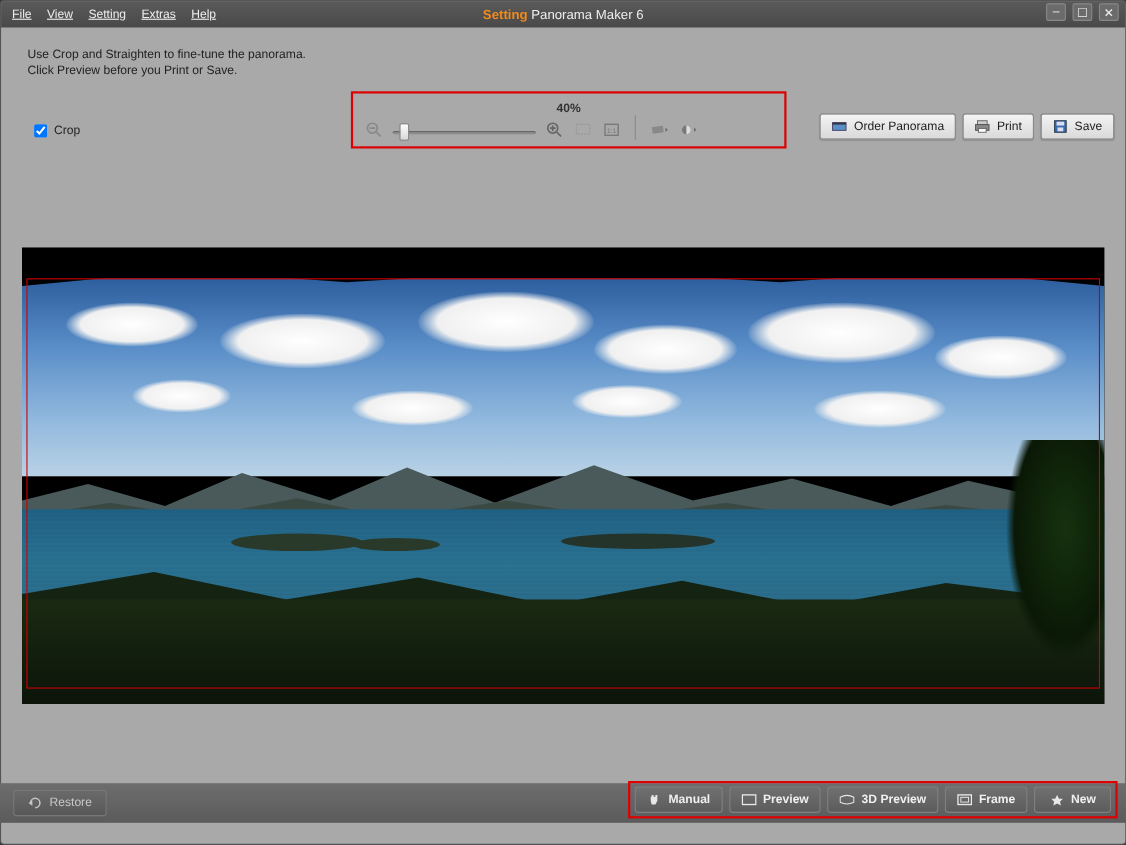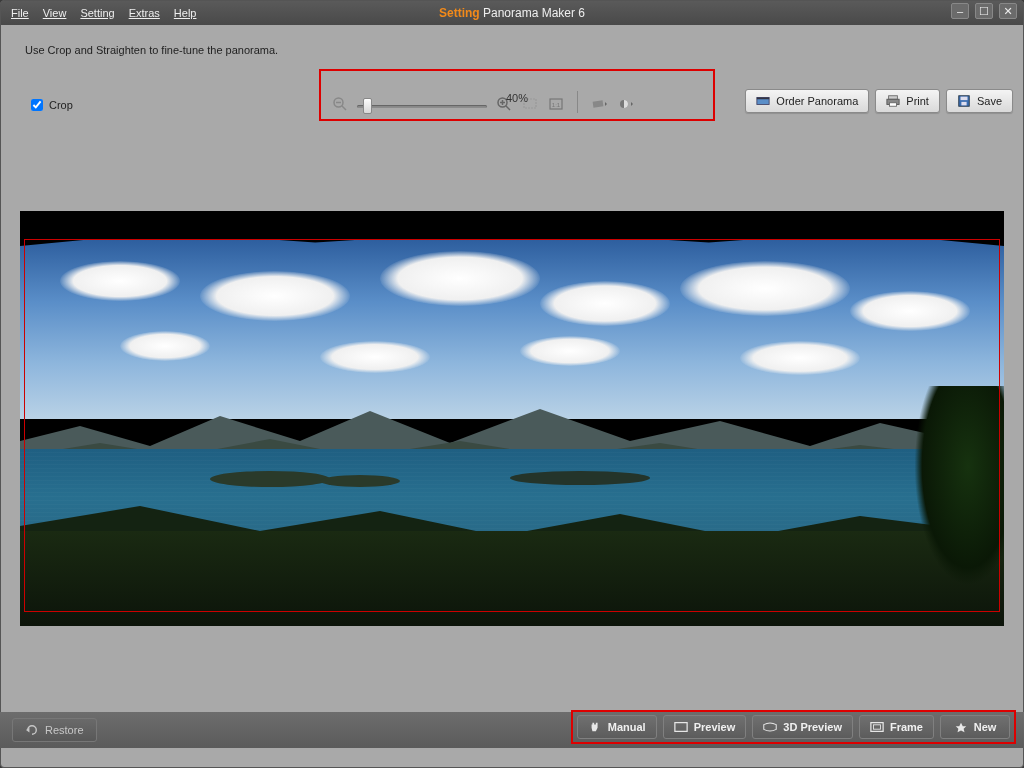--- a/index.html
+++ b/index.html
@@ -11,21 +11,21 @@
   .title-text { position: absolute; left: 50%; transform: translateX(-50%); font-size: 12px; }
   .title-text .brand { color: #f28a1a; font-weight: bold; }
   .title-text .prod { color: #eee; }
   .win-controls { position: absolute; right: 6px; top: 2px; display: flex; gap: 6px; }
   .win-btn { width: 18px; height: 16px; background: #6b6b6b; border: 1px solid #888; border-radius: 2px; display: flex; align-items: center; justify-content: center; color: #eee; font-size: 11px; cursor: default; }
   .subhead { padding: 6px 10px 0 24px; color: #222; font-size: 11px; line-height: 14px; }
   .toolbar-row { position: relative; height: 50px; }
   .crop-wrap { position: absolute; left: 30px; top: 30px; display: flex; align-items: center; gap: 6px; font-size: 11px; color: #222; }
   .crop-wrap input { width: 12px; height: 12px; }
   .center-tools { position: absolute; left: 318px; top: 0px; width: 396px; height: 52px; border: 2px solid #d00; display: flex; align-items: flex-end; padding: 0 10px 6px 10px; gap: 8px; }
-  .zoom-label { position: absolute; top: 21px; left: 50%; transform: translateX(-50%); font-size: 11px; color: #333; }
+  .zoom-label { position: absolute; top: 8px; left: 50%; transform: translateX(-50%); font-size: 11px; color: #333; font-weight: bold; }
   .tool-icon { width: 18px; height: 18px; display: flex; align-items: center; justify-content: center; color: #666; font-size: 14px; }
   .slider { position: relative; width: 130px; height: 14px; }
   .slider-track { position: absolute; top: 6px; left: 0; right: 0; height: 3px; background: #8c8c8c; border-radius: 2px; box-shadow: inset 0 1px 1px rgba(0,0,0,.3); }
   .slider-thumb { position: absolute; top: -1px; left: 6px; width: 9px; height: 16px; background: linear-gradient(#fdfdfd,#d8d8d8); border: 1px solid #888; border-radius: 2px; }
   .vsep { width: 1px; height: 22px; background: #888; margin: 0 4px; }
   .action-bar { position: absolute; right: 10px; top: 20px; display: flex; gap: 6px; border-radius: 12px; }
   .btn { height: 24px; background: linear-gradient(#f4f4f4,#d9d9d9); border: 1px solid #8a8a8a; border-radius: 3px; display: flex; align-items: center; gap: 6px; padding: 0 10px; font-size: 11px; color: #222; cursor: default; box-shadow: 0 1px 1px rgba(0,0,0,.15); }
   .btn svg { width: 14px; height: 14px; }
   .canvas-area { margin: 80px auto 0 auto; width: 984px; height: 415px; background: #000; position: relative; overflow: hidden; }
   .pano { position: absolute; inset: 0; }
@@ -66,20 +66,21 @@
     </div>
     <div class="win-controls">
       <div class="win-btn">–</div>
       <div class="win-btn">☐</div>
       <div class="win-btn">✕</div>
     </div>
   </div>
 
   <div class="subhead">
     <div>Use Crop and Straighten to fine-tune the panorama.</div>
+    <div>Click Preview before you Print or Save.</div>
   </div>
 
   <div class="toolbar-row">
     <label class="crop-wrap">
       <input type="checkbox" checked="" style="">
       <span>Crop</span>
     </label>
 
     <div class="center-tools">
       <div class="zoom-label">40%</div>

